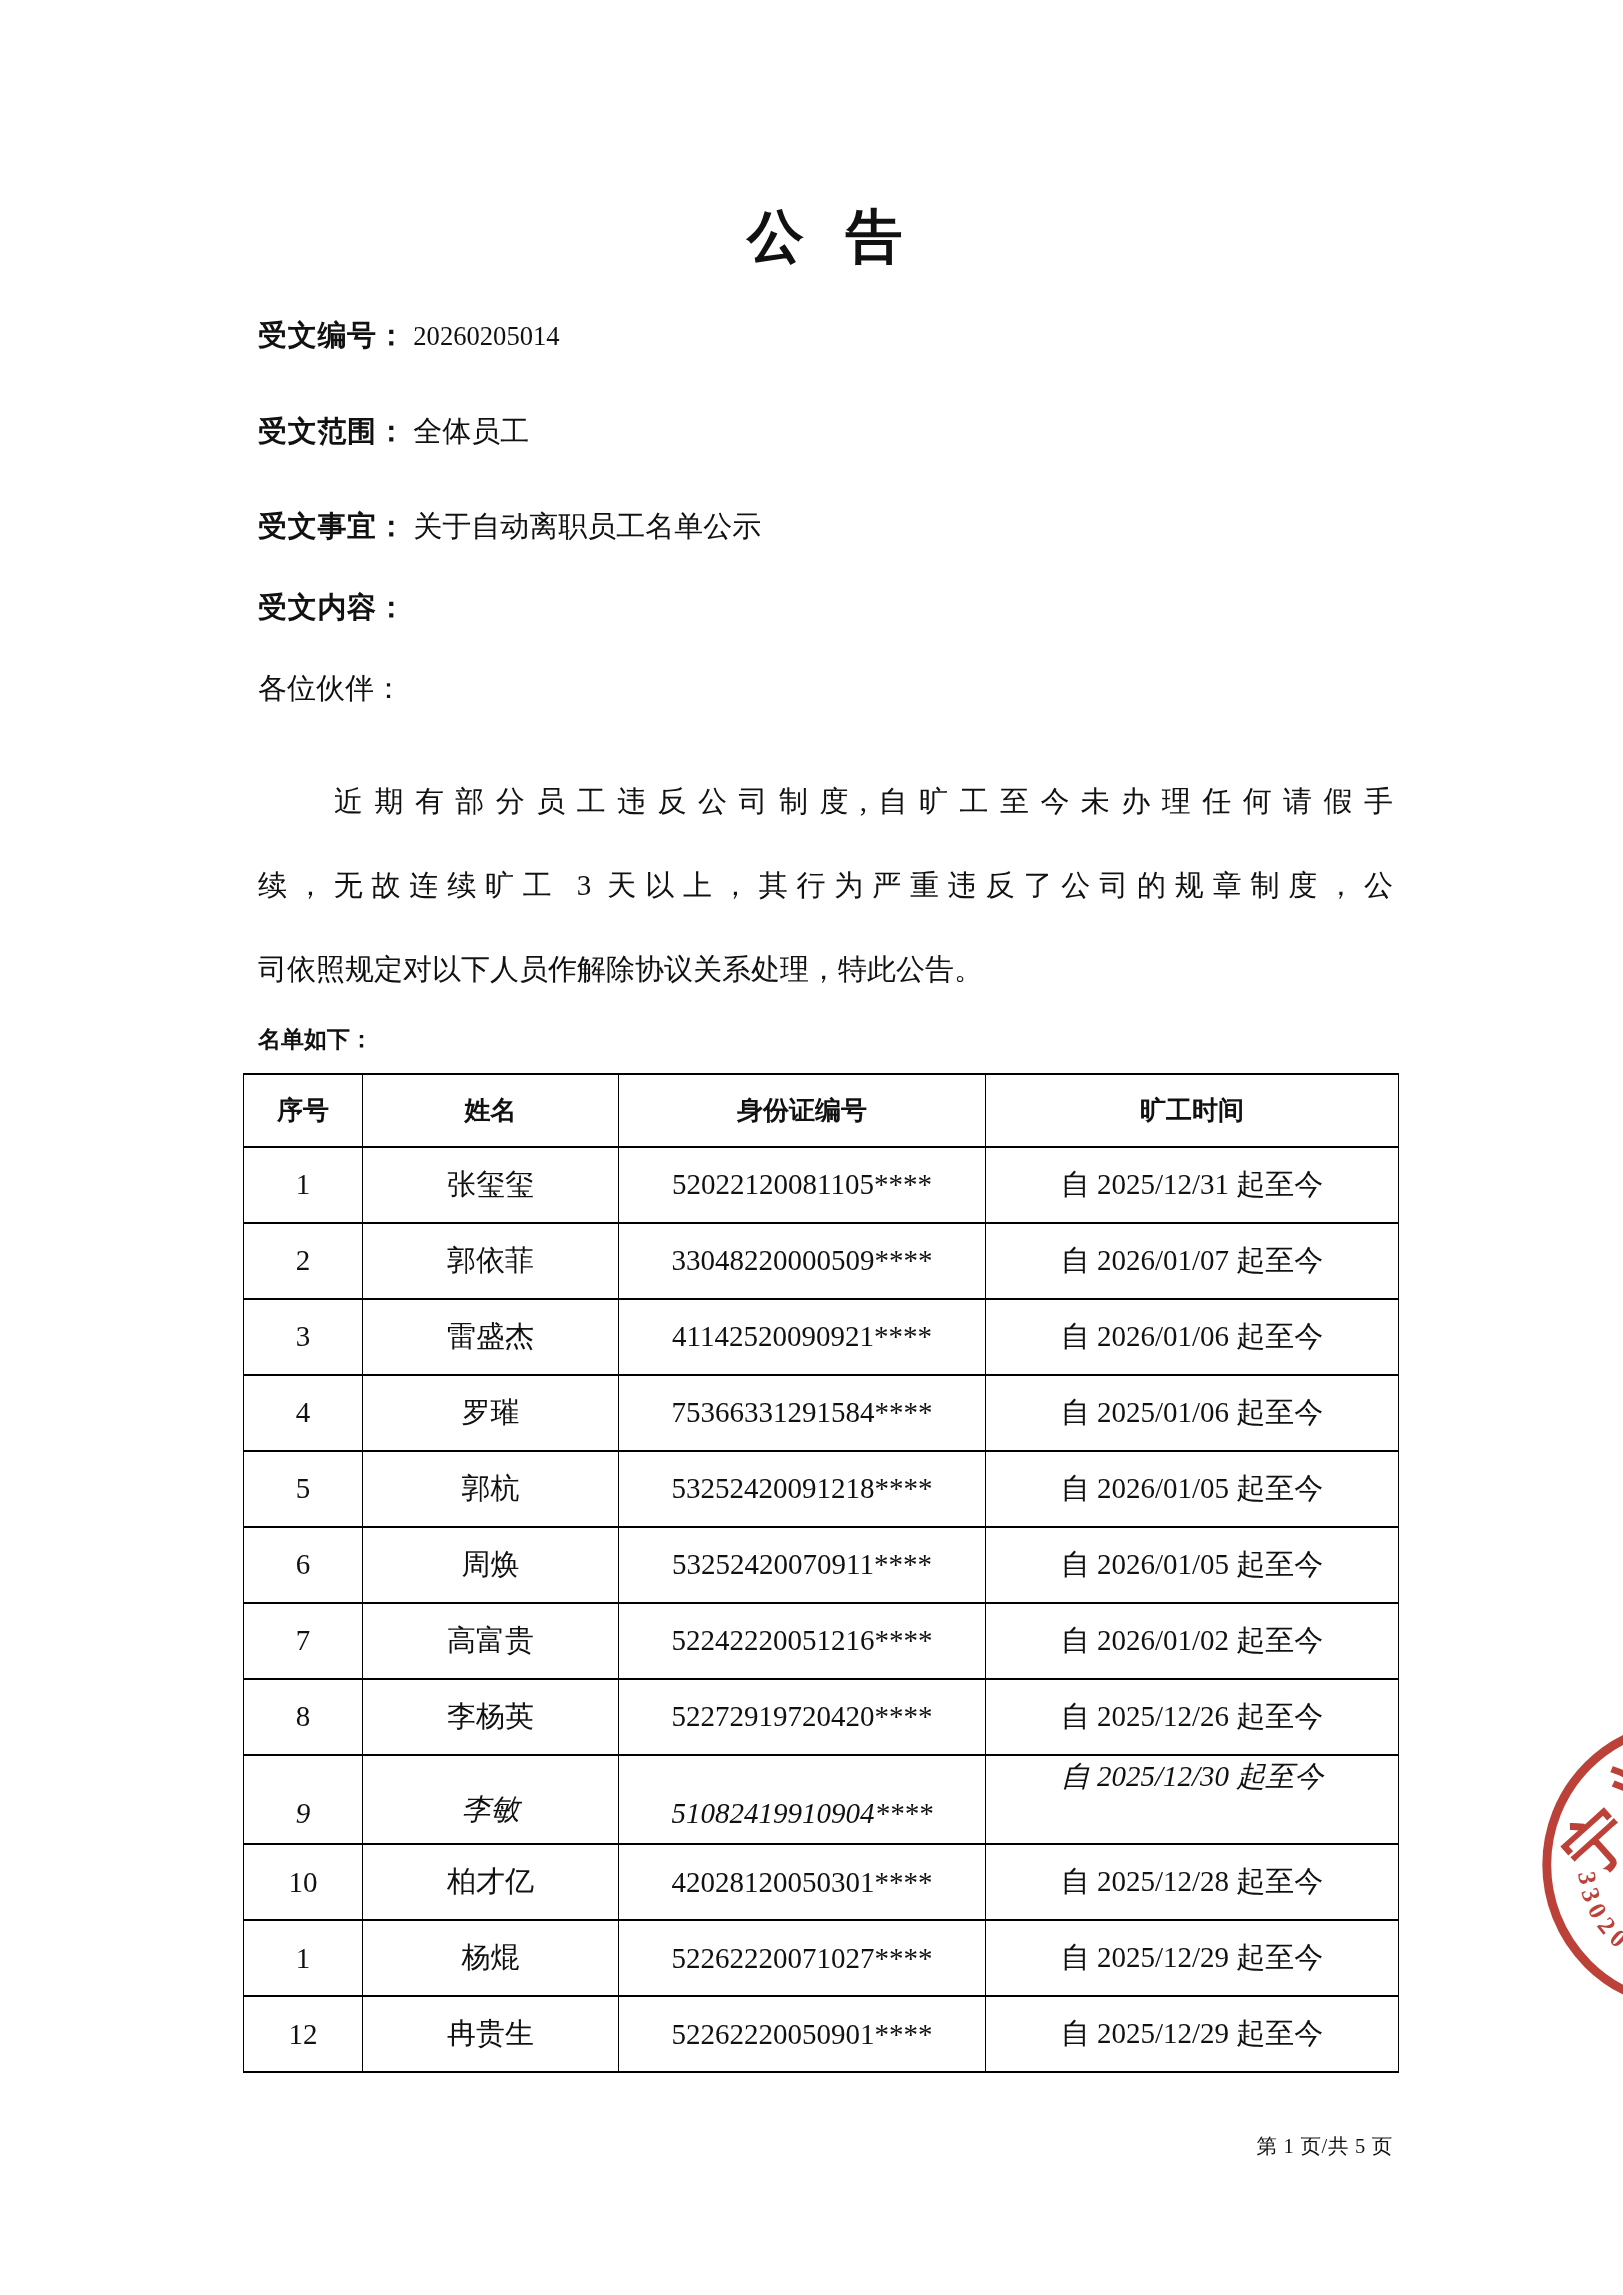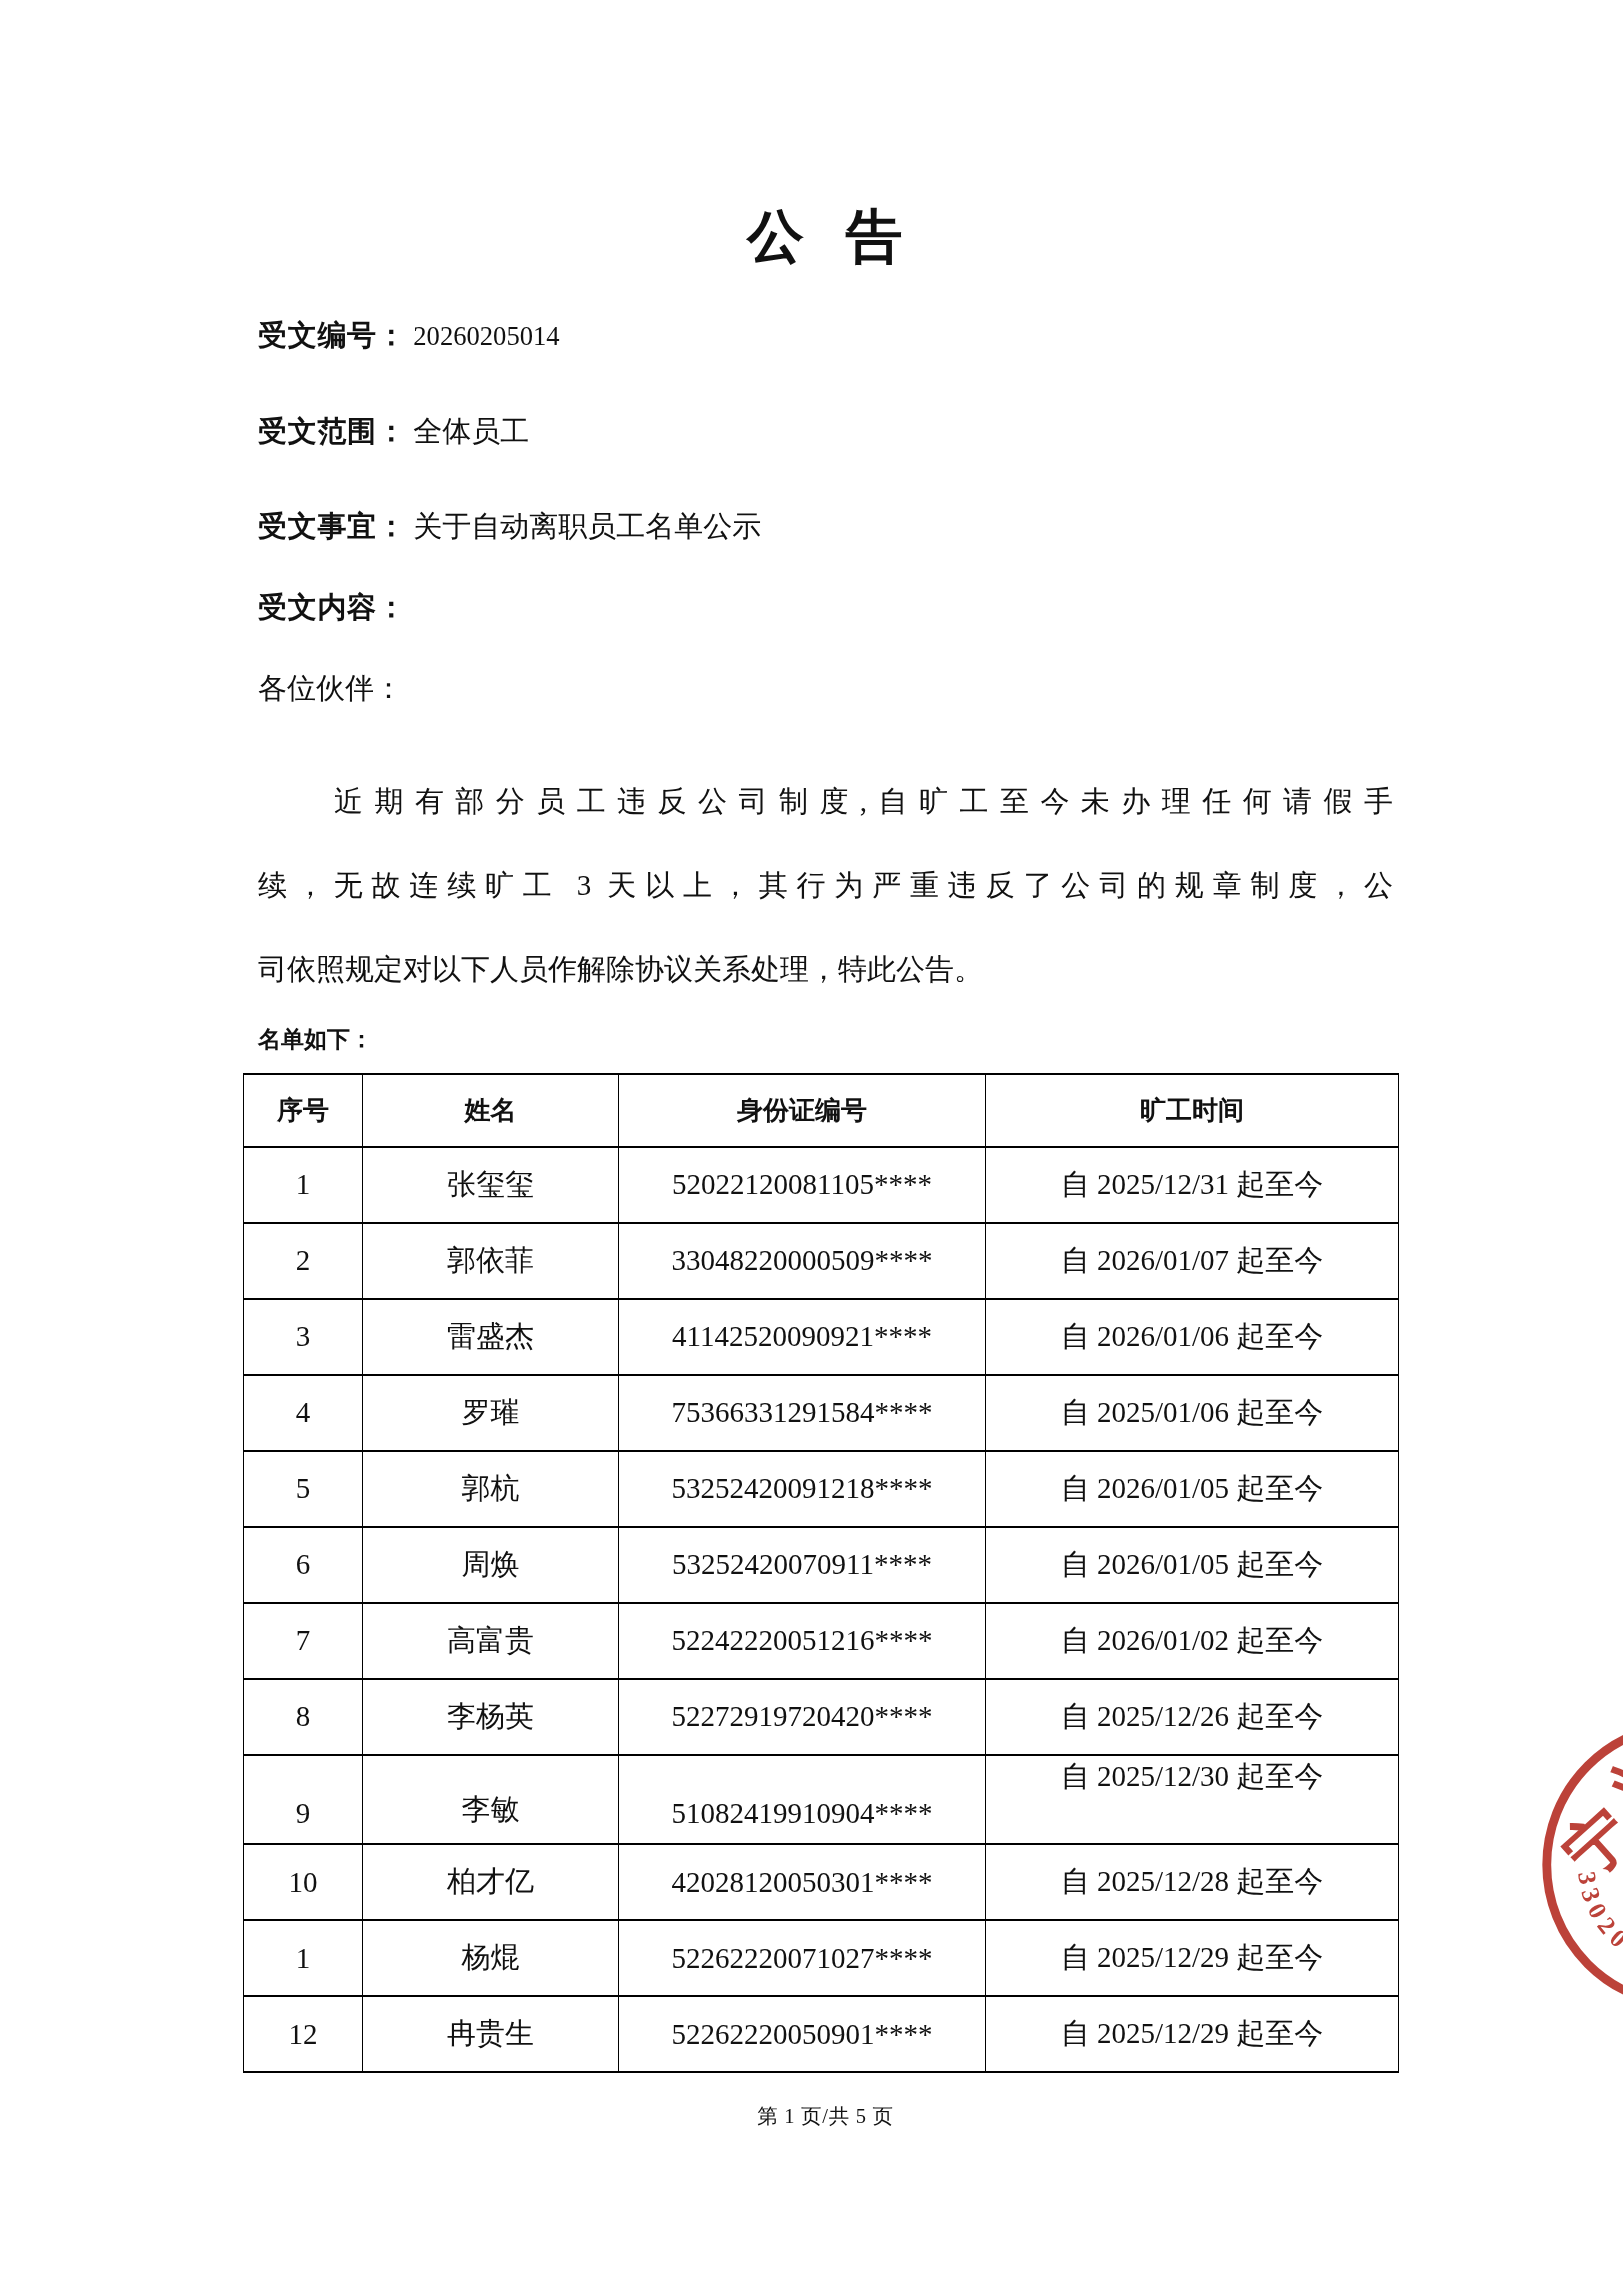--- a/index.html
+++ b/index.html
@@ -49,25 +49,25 @@
   table.roster th, table.roster td {
     border:solid #000;
     border-width:2.7px 1.4px;
     text-align:center;
     vertical-align:middle;
     padding:0;
     overflow:hidden;
   }
   table.roster th { height:71px; font-size:26px; font-weight:700; }
   table.roster td { height:74px; font-size:29px; }
-  tr.date-top td { vertical-align:bottom; padding-bottom:13.6px; }
+  tr.date-top td { vertical-align:bottom; padding-bottom:13.6px;font-style:italic; }
   tr.date-top td.date-cell { vertical-align:top; padding-top:1.4px; padding-bottom:0; }
   .page-footer {
-    margin-top:29px;
-    text-align:center;
+    margin-top:59px;
+    text-align:right;
     font-size:20.5px;
     letter-spacing:0.7px;
   }
   .stamp-wrap {
     position:absolute;
     left:1527px; top:1708px;
     width:327px; height:334px;
     pointer-events:none;
   }
   .stamp-wrap svg { opacity:0.88; }

